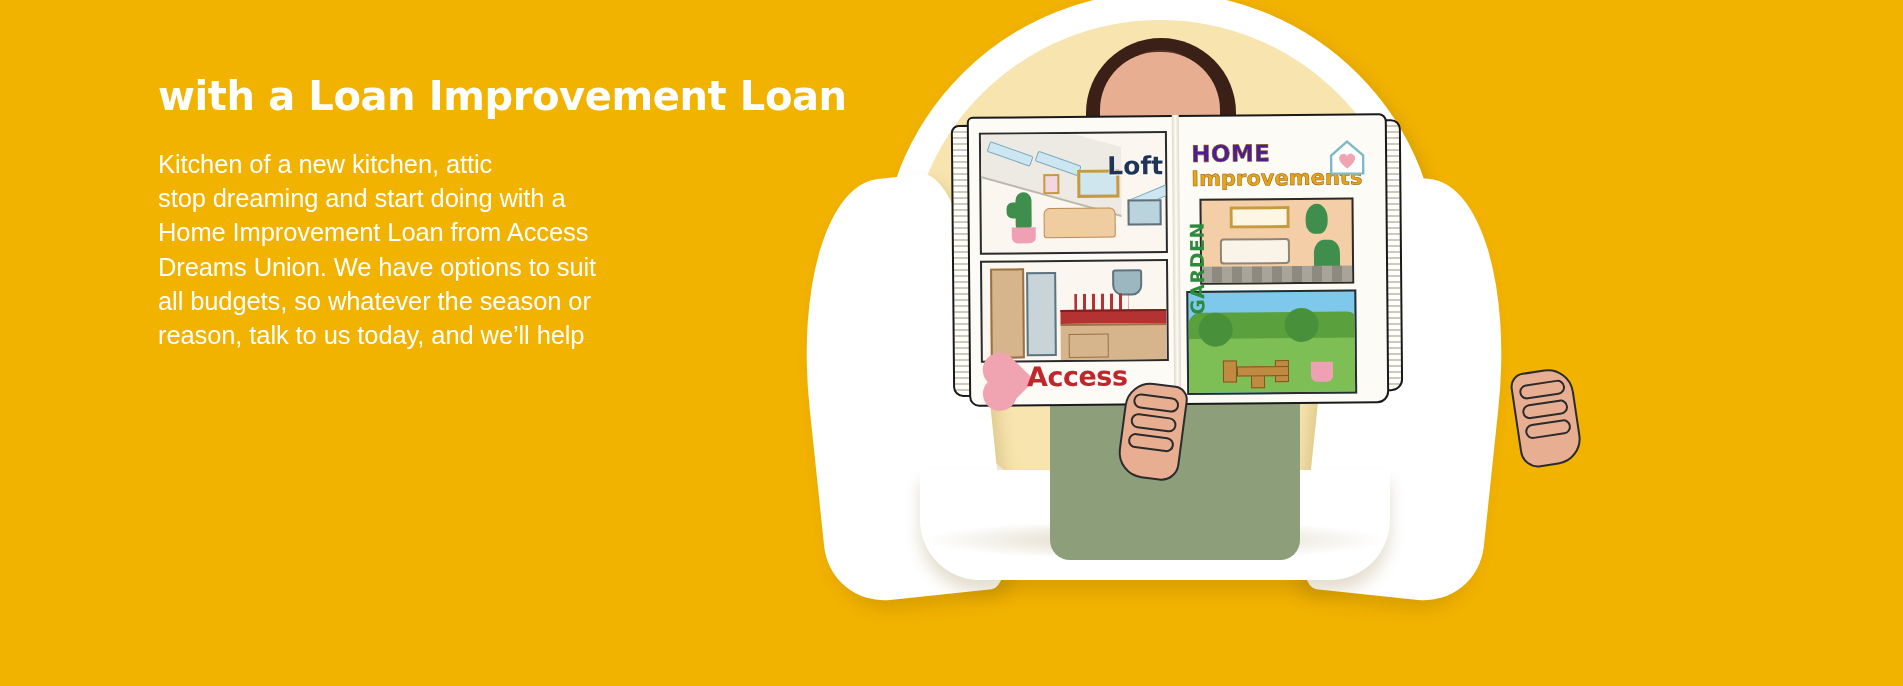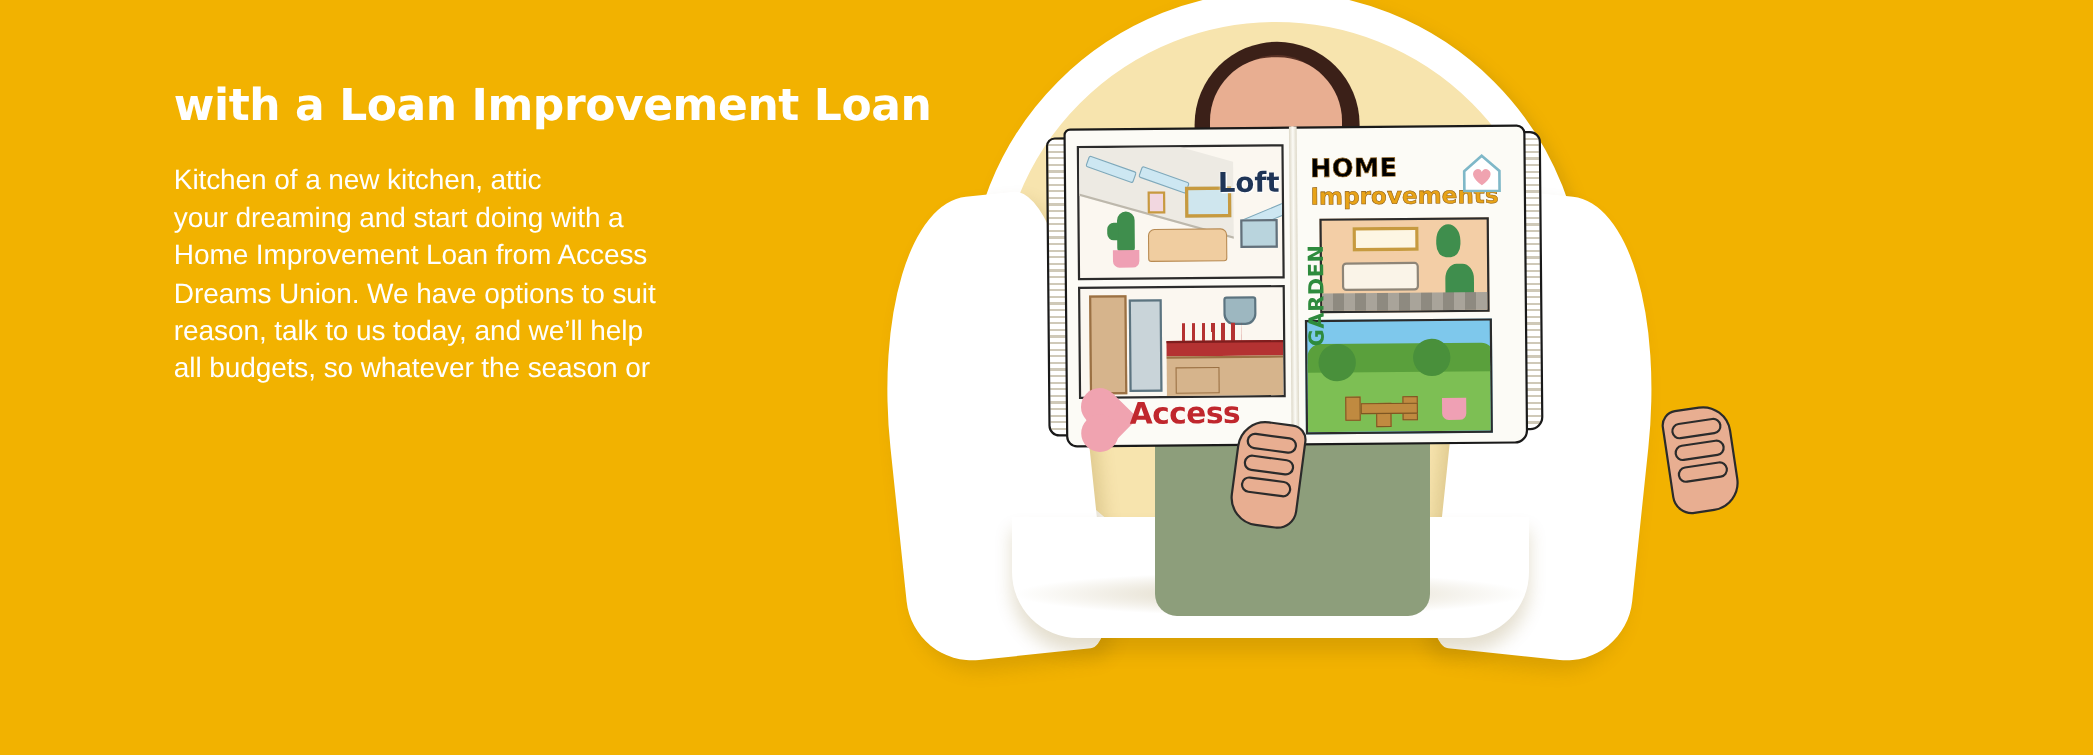--- a/index.html
+++ b/index.html
@@ -321,21 +321,21 @@
     border-radius:0 0 6px 0;
     transform:rotate(-45deg) translate(6px,4px);
   }
 
   
   .label-home {
     position:absolute; left:224px; top:26px;
     font-family:"DejaVu Sans", sans-serif;
     font-weight:bold;
     font-size:23px;
-    color:#000000;
+    color:#4c1d95;
     z-index:9;
     -webkit-text-stroke:0.6px #8C5A12;
     letter-spacing:0.5px;
   }
   .label-improvements {
     position:absolute; left:224px; top:52px;
     font-family:"DejaVu Sans", sans-serif;
     font-weight:bold;
     font-size:21px;
     color:#E8A317;
@@ -453,25 +453,25 @@
 <body>
 
 <div id="banner">
 
   <div id="text-col">
 
     <div class="headline headline-2">with a Loan Improvement Loan</div>
 
     <div id="body-copy">
       <span class="ln">Kitchen of a new kitchen, attic</span>
-      <span class="ln">your dreaming and start doing with a</span>
+      <span class="ln">stop dreaming and start doing with a</span>
       <span class="ln">Home Improvement Loan from Access</span>
       <span class="ln">Dreams Union. We have options to suit</span>
+      <span class="ln">all budgets, so whatever the season or</span>
       <span class="ln">reason, talk to us today, and we’ll help</span>
-      <span class="ln">all budgets, so whatever the season or</span>
     </div>
   </div>
 
   <div id="illustration">
 
     <div class="ring-shadow"></div>
     <div class="cream-circle"></div>
     <div class="white-ring"></div>
 
     <div class="vignette-shadow"></div>

